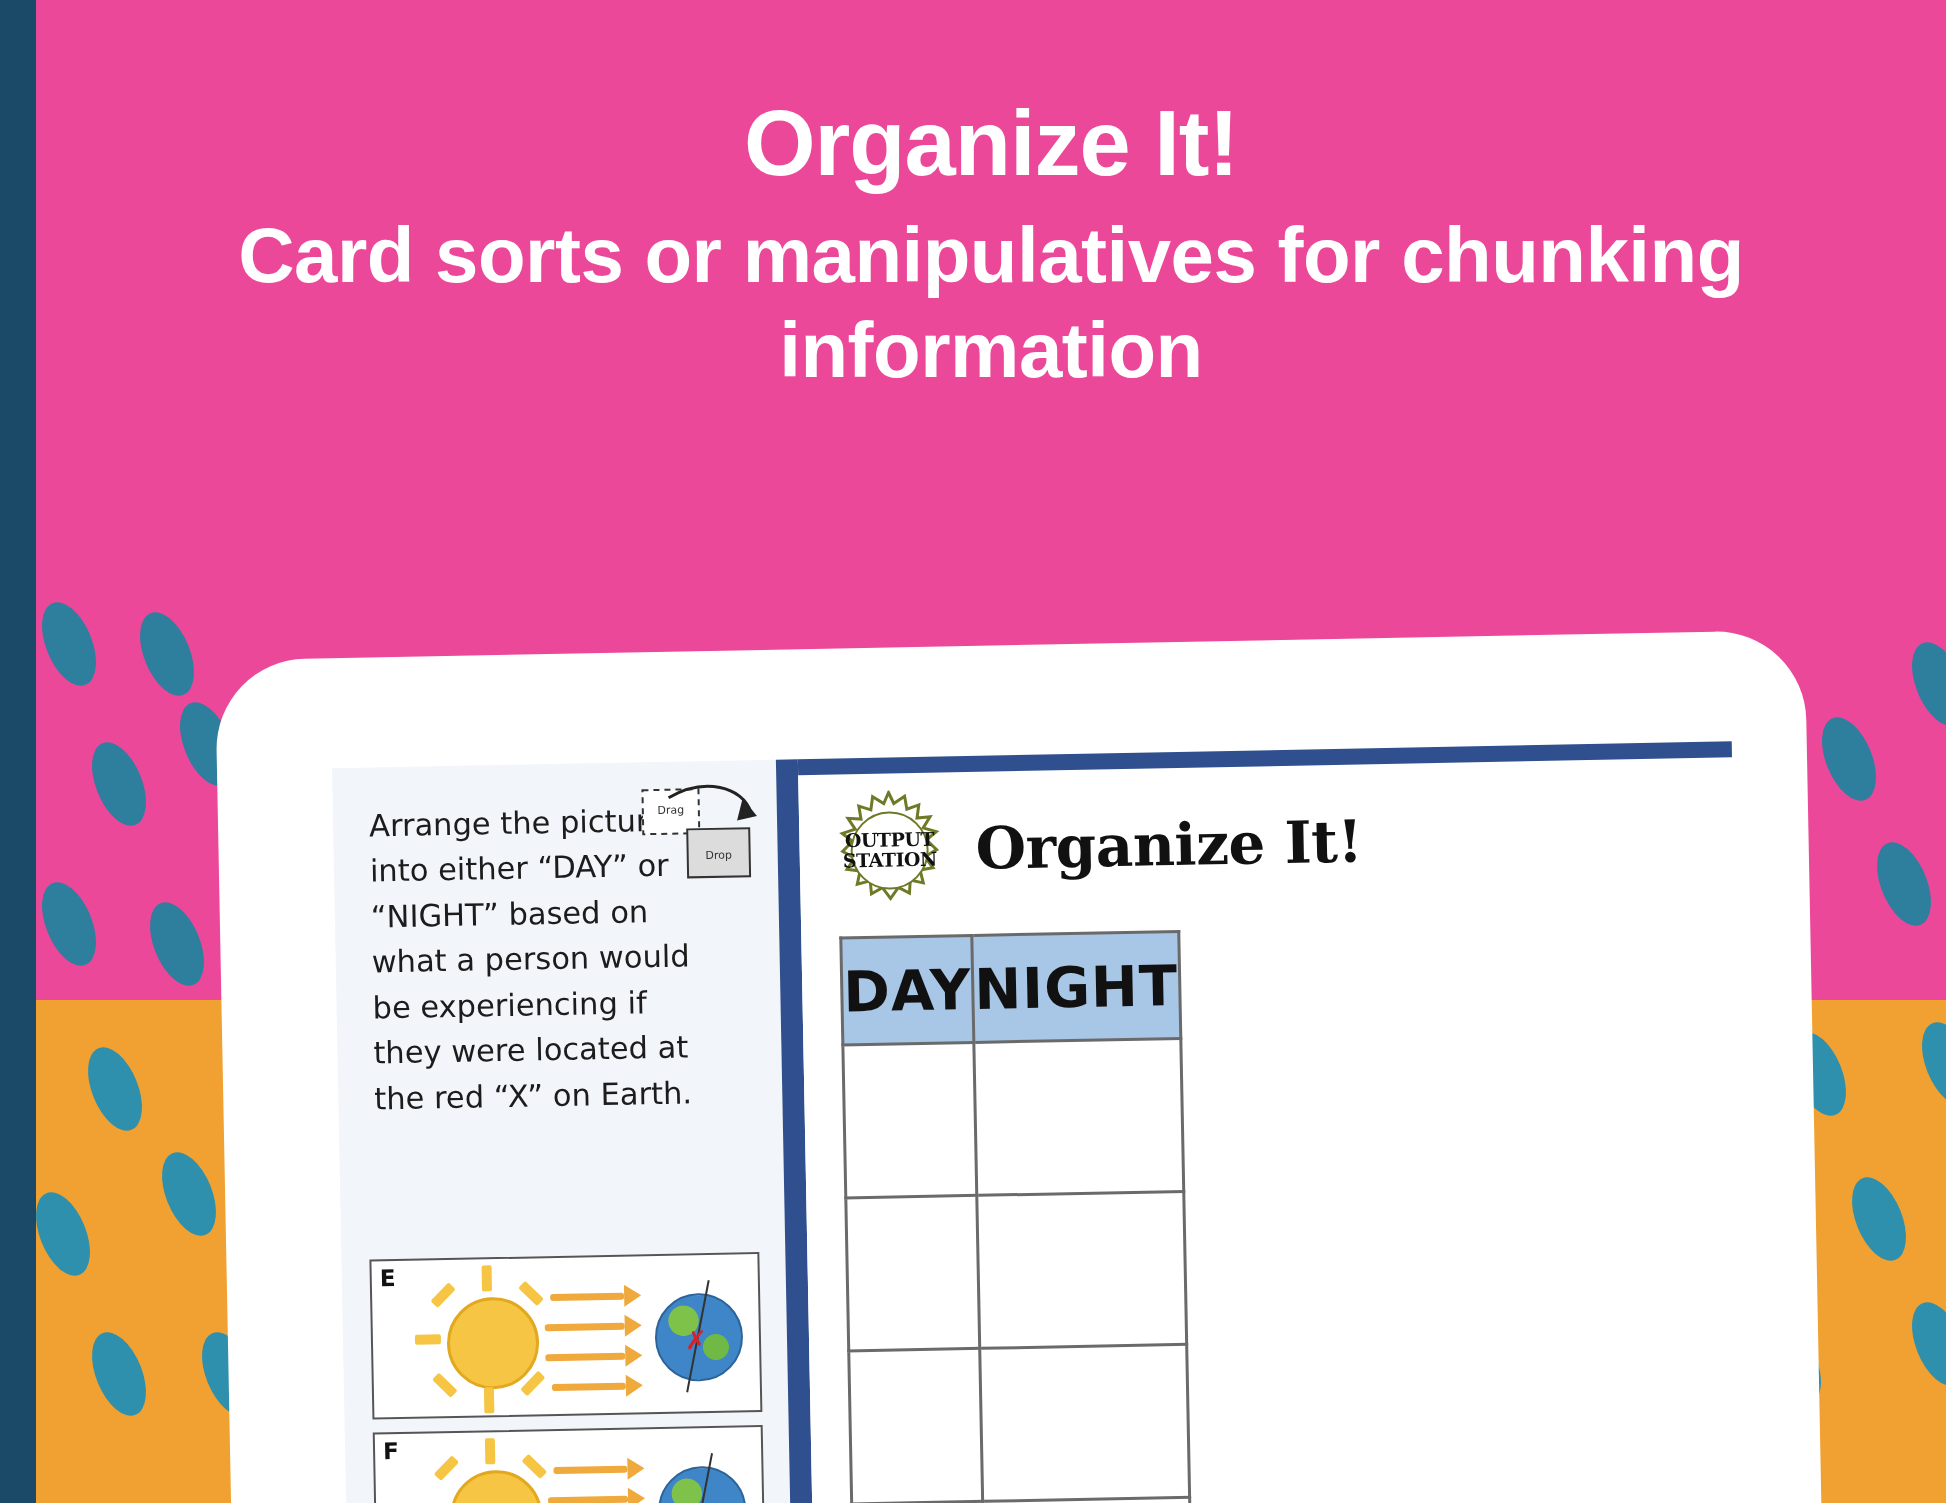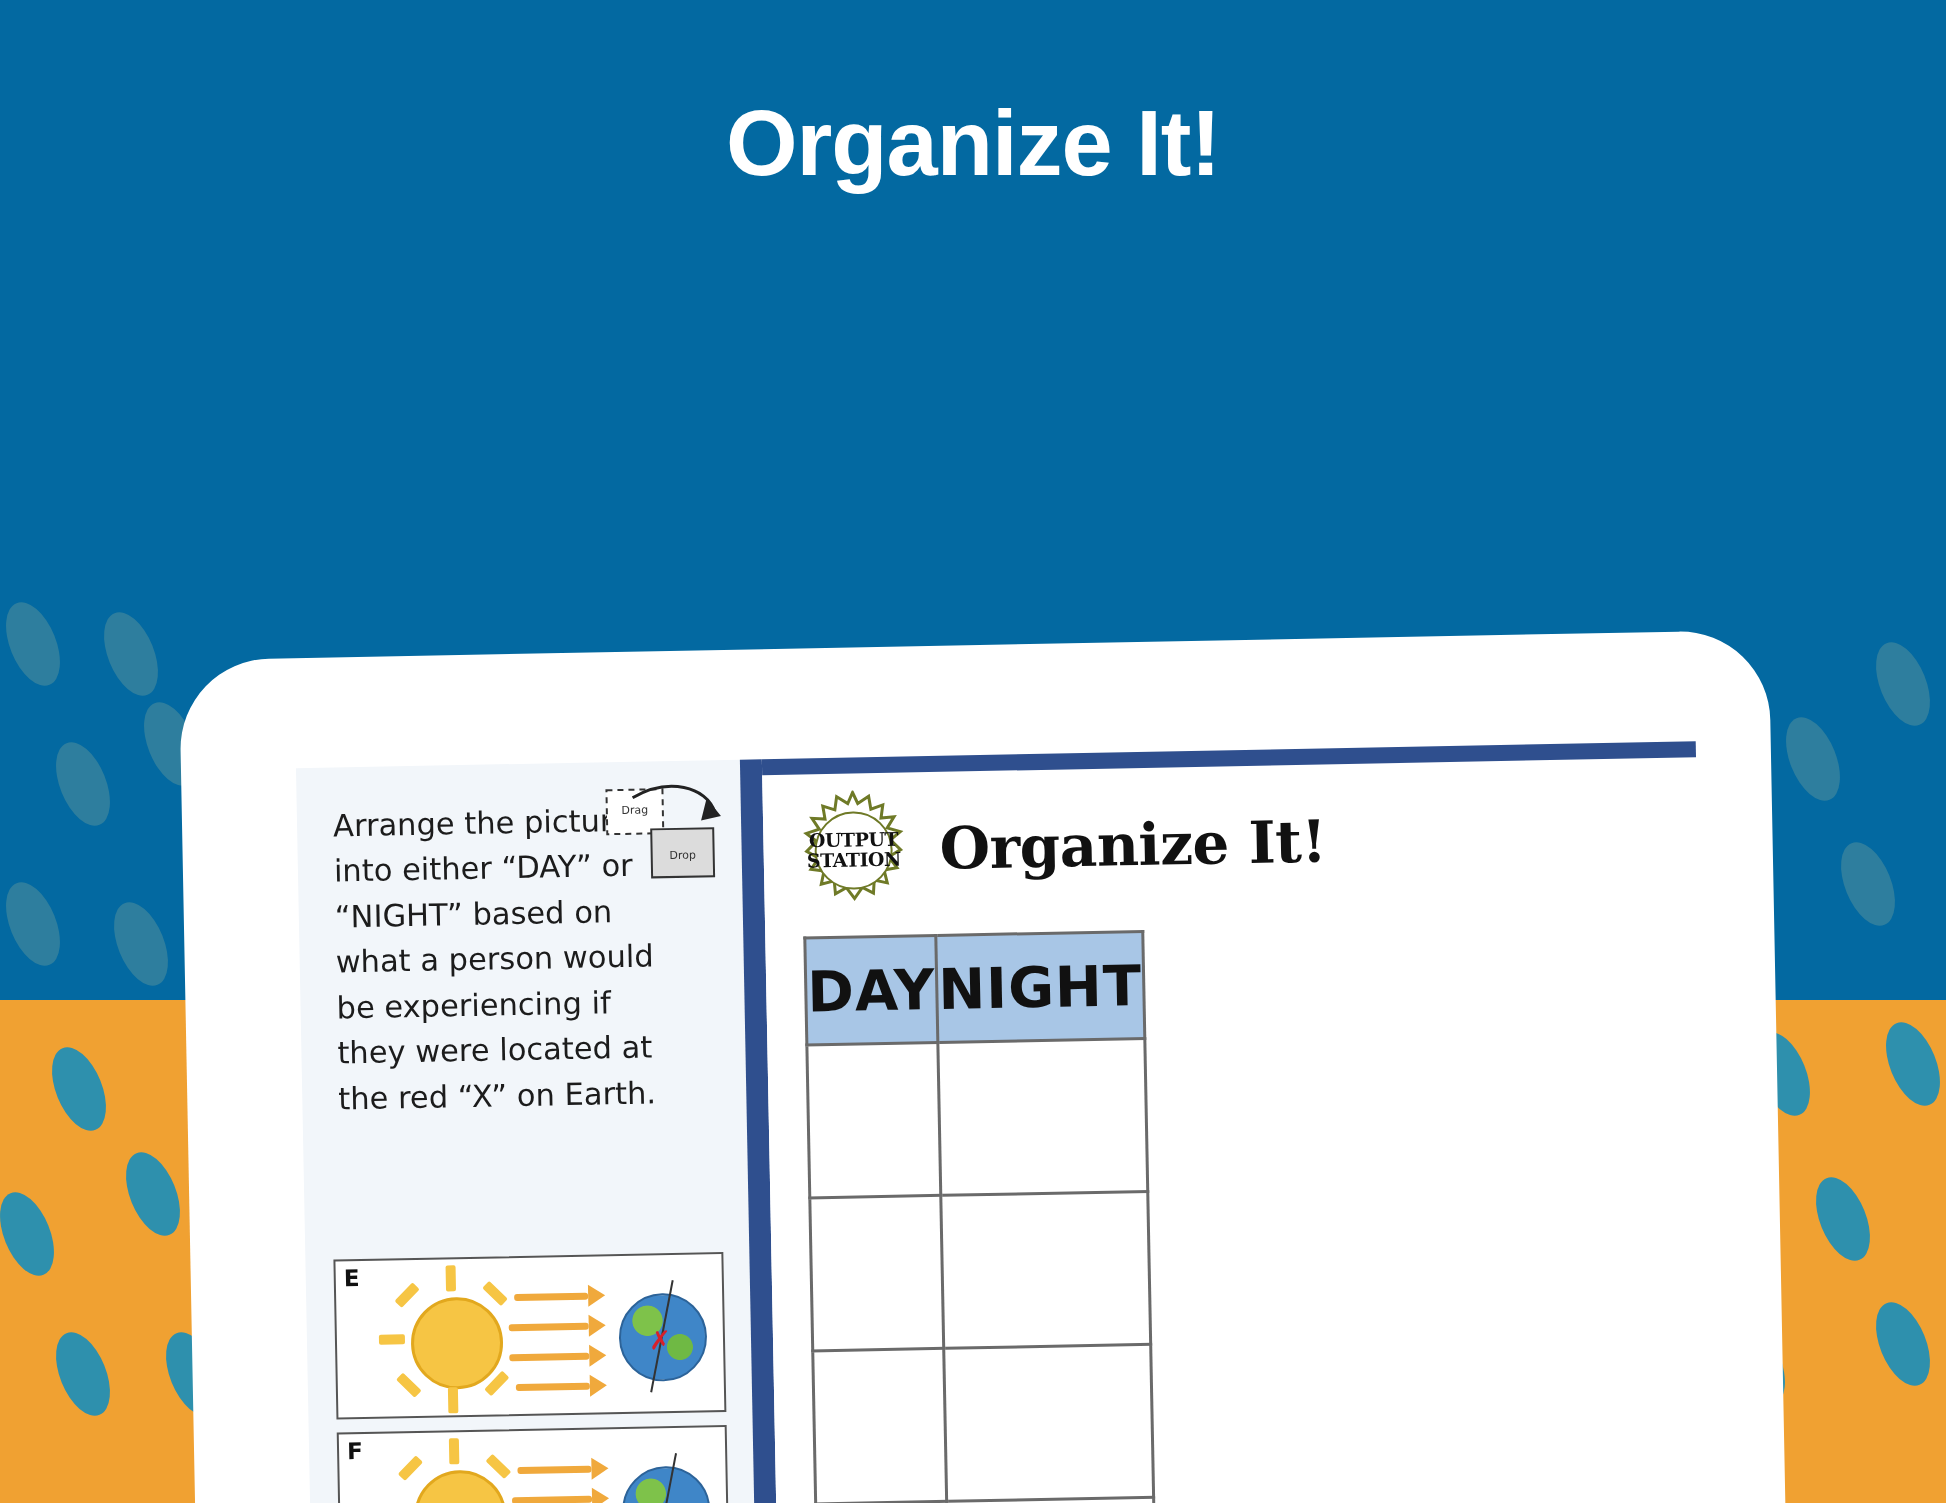--- a/index.html
+++ b/index.html
@@ -12,22 +12,23 @@
     height: 1503px;
     overflow: hidden;
     font-family: "Liberation Sans", sans-serif;
     position: relative;
   }
 
   
   #slide {
     position: absolute;
     inset: 0;
-    background: #0369a1;
+    background: #ec4899;
     overflow: hidden;
+    margin-left: 36px;
   }
   .orange-band {
     position: absolute;
     left: 0;
     right: 0;
     top: 1000px;
     height: 503px;
     background: #f0a132;
   }
 
@@ -304,20 +305,21 @@
   <div class="blob" style="left:1880px; top:640px;  width:46px; height:88px;"></div>
   <div class="blob" style="left:1845px; top:840px;  width:46px; height:88px;"></div>
   <div class="blob on-orange" style="left:1760px; top:1030px; width:46px; height:88px;"></div>
   <div class="blob on-orange" style="left:1890px; top:1020px; width:46px; height:88px;"></div>
   <div class="blob on-orange" style="left:1820px; top:1175px; width:46px; height:88px;"></div>
   <div class="blob on-orange" style="left:1735px; top:1320px; width:46px; height:88px;"></div>
   <div class="blob on-orange" style="left:1880px; top:1300px; width:46px; height:88px;"></div>
 
   <div id="title-block">
     <h1 id="main-title">Organize It!</h1>
+    <h2 id="subtitle">Card sorts or manipulatives for chunking information</h2>
   </div>
 
   <div id="doc-card">
     <div id="doc-inner">
 
       <div id="left-col">
         <div id="instructions">Arrange the pictures into either “DAY” or “NIGHT” based on what a person would be experiencing if they were located at the red “X” on Earth.</div>
 
         <svg id="drag-drop-icon" viewBox="0 0 130 110">
           <rect x="4" y="6" width="56" height="44" fill="#ffffff" stroke="#333" stroke-width="2" stroke-dasharray="6 5"></rect>

